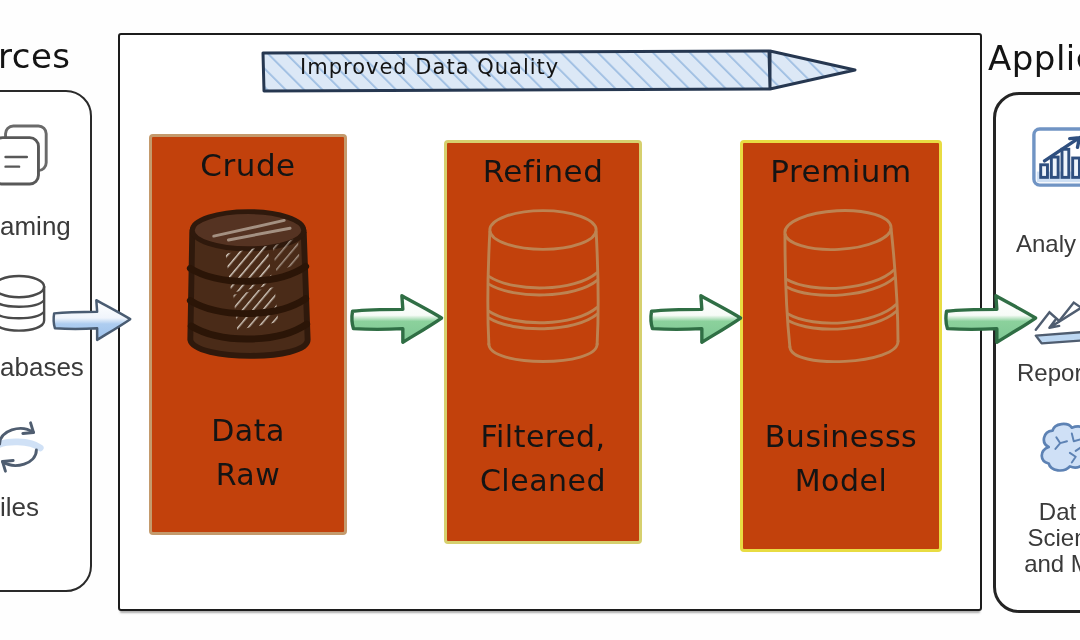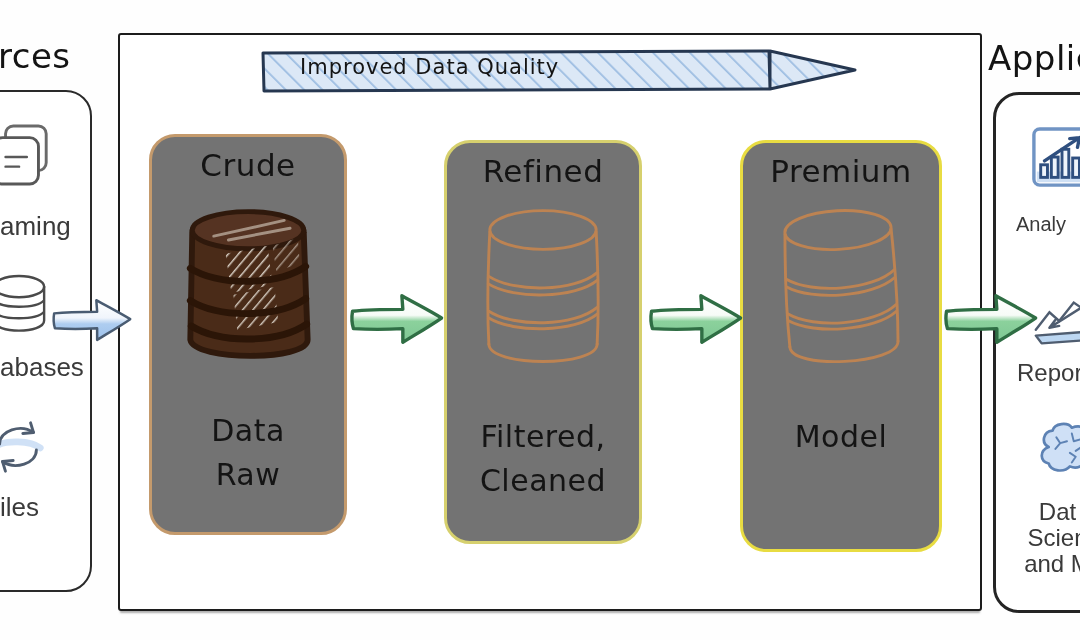--- a/index.html
+++ b/index.html
@@ -20,35 +20,35 @@
     border:3px solid #242424;border-radius:26px;background:#fff;}
 
   .src-icon-1{left:-8px;top:124px}
   .src-label-1{left:0;top:211px;font-size:26px}
   .src-icon-2{left:-10px;top:274px}
   .src-label-2{left:0;top:352px;font-size:26px}
   .src-icon-3{left:-12px;top:418px}
   .src-label-3{left:0;top:492px;font-size:26px}
 
   .app-icon-1{left:1031px;top:126px}
-  .app-label-1{left:1016px;top:213px;font-size:20px}
+  .app-label-1{left:1016px;top:230px;font-size:24px}
   .app-icon-2{left:1030px;top:296px}
   .app-label-2{left:1017px;top:359px;font-size:24px}
   .app-icon-3{left:1035px;top:420px}
   .app-label-3{left:1000px;top:499px;width:115px;font-size:24px;line-height:26px;text-align:center}
 
   
   .main-box{left:118px;top:33px;width:860px;height:574px;background:#fff;
     border:2.5px solid #1c1c1c;border-radius:3px;
     box-shadow:0 4px 2px -2px rgba(110,110,110,.55);}
   .banner{left:257px;top:44px;width:608px;height:52px}
   .banner-label{left:300px;top:55px;width:426px;text-align:left;font-size:21px;font-weight:400;letter-spacing:1px}
 
   
-  .card{background:#737373;border-radius:26px;border:3px solid #999}
+  .card{background:#c2410c;border-radius:4px;border:3px solid #999}
   .card-crude{left:149px;top:134px;width:192px;height:395px;border-color:var(--crude-border,#c49a6c)}
   .card-refined{left:444px;top:140px;width:192px;height:398px;border-color:var(--refined-border,#d6d06e)}
   .card-premium{left:740px;top:140px;width:196px;height:406px;border-color:var(--premium-border,#e8dc42)}
   .card-title{position:absolute;top:10px;left:0;right:0;text-align:center;font-size:31px}
   .card-art{position:absolute;top:58px;left:50%;transform:translateX(-50%)}
   .card-caption{position:absolute;top:272px;left:0;right:0;text-align:center;font-size:30px;line-height:44px}
 
   
   .arrow{z-index:6}
   .arrow-input{left:50px;top:290px}
@@ -161,20 +161,21 @@
       <g fill="none" stroke="var(--cylinder-tan,#bd8352)" stroke-width="3" stroke-linecap="round" transform="rotate(-3 75 90)">
         <ellipse cx="75" cy="30" rx="55" ry="20"></ellipse>
         <path d="M20,32 C18,70 17,110 19,148 M130,32 C132,70 133,110 131,148"></path>
         <path d="M19,148 C19,172 131,172 131,148"></path>
         <path d="M19,78 C45,95 108,94 131,74 M19,86 C45,102 108,101 131,82"></path>
         <path d="M19,114 C45,131 108,130 131,110 M19,121 C45,137 108,136 131,117"></path>
       </g>
     </svg>
   </div>
   <div class="card-caption hand">
+    <div>Businesss</div>
     <div>Model</div>
   </div>
 </div>
 
 <div class="abs arrow arrow-input">
   <svg width="86" height="60" viewBox="0 0 104 62">
     <defs>
       <linearGradient id="gradBlue" x1="0" y1="0" x2="0" y2="1">
         <stop offset="0" stop-color="#ffffff"></stop>
           <stop offset=".45" stop-color="#f0f5fc"></stop>

